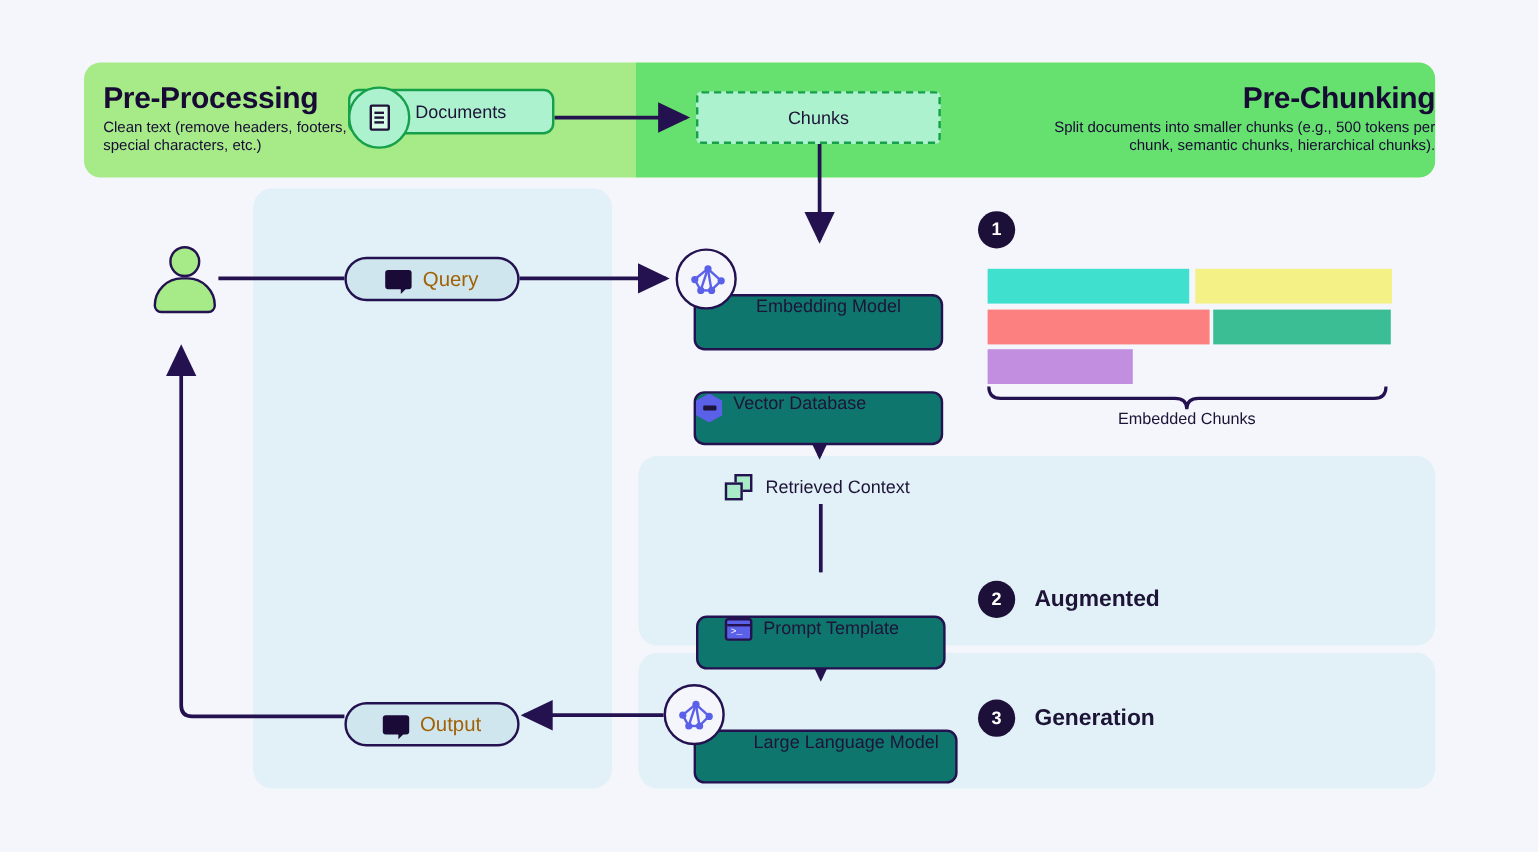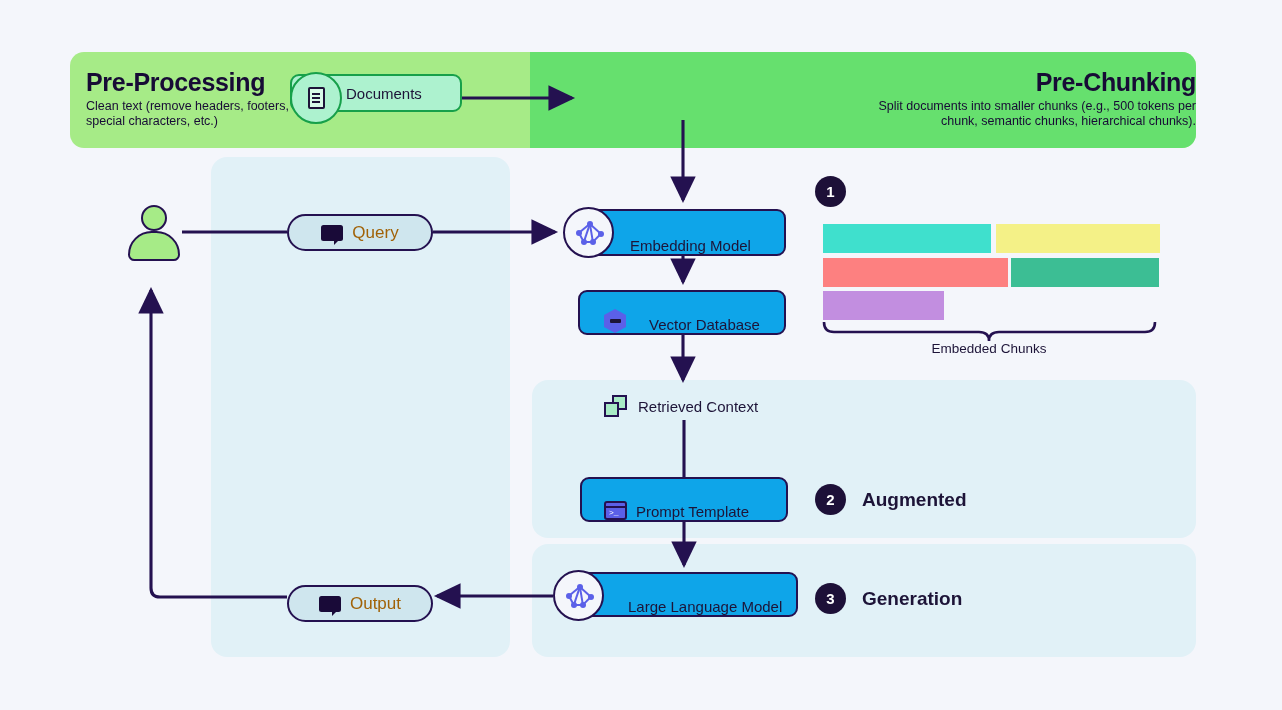--- a/index.html
+++ b/index.html
@@ -113,47 +113,48 @@
     left: 532px; top: 380px; width: 664px; height: 158px;
     background: #e1f1f7;
   }
   #generation-panel {
     left: 532px; top: 544px; width: 664px; height: 113px;
     background: #e1f1f7;
   }
 
   
   .node-box {
-    background: #0ea5e9;
+    background: #0f766e;
     border: 2.3px solid #241150;
     border-radius: 9px;
-    display: flex; align-items: flex-end;
+    display: flex; align-items: flex-start;
     box-sizing: border-box;
     color: #1d1438;
     font-size: 15px;
+    margin-top: 36px;
   }
   .node-circle {
     border-radius: 50%;
     background: #f4f6fb;
     border: 2.3px solid #241150;
     box-sizing: border-box;
     display: flex; align-items: center; justify-content: center;
     z-index: 3;
   }
 
   #embedding-model-box {
     left: 578px; top: 209px; width: 208px; height: 47px;
     padding-left: 50px;
   }
   #embedding-model-circle {
     left: 563px; top: 207px; width: 51px; height: 51px;
   }
   #vector-db-box {
     left: 578px; top: 290px; width: 208px; height: 45px;
-    padding-left: 24px; gap: 23px;
+    gap: 9px;
   }
   #llm-box {
     left: 578px; top: 572px; width: 220px; height: 45px;
     padding-left: 48px;
   }
   #llm-circle {
     left: 553px; top: 570px; width: 51px; height: 51px;
   }
   #prompt-template-box {
     left: 580px; top: 477px; width: 208px; height: 45px;
@@ -340,20 +341,23 @@
     <span id="documents-label">Documents</span>
   </div>
   <div class="abs" id="documents-icon-circle">
     <span class="doc-glyph">
         <i></i>
         <i></i>
         <i></i>
       </span>
   </div>
 
+  <div class="abs" id="chunks-node">
+    <span id="chunks-label">Chunks</span>
+  </div>
 
   <div class="abs" id="user-avatar">
     <span class="head"></span>
       <span class="body"></span>
   </div>
 
   <div class="abs chat-pill" id="query-pill">
     <span class="bubble-glyph"></span>
     <span>Query</span>
   </div>

